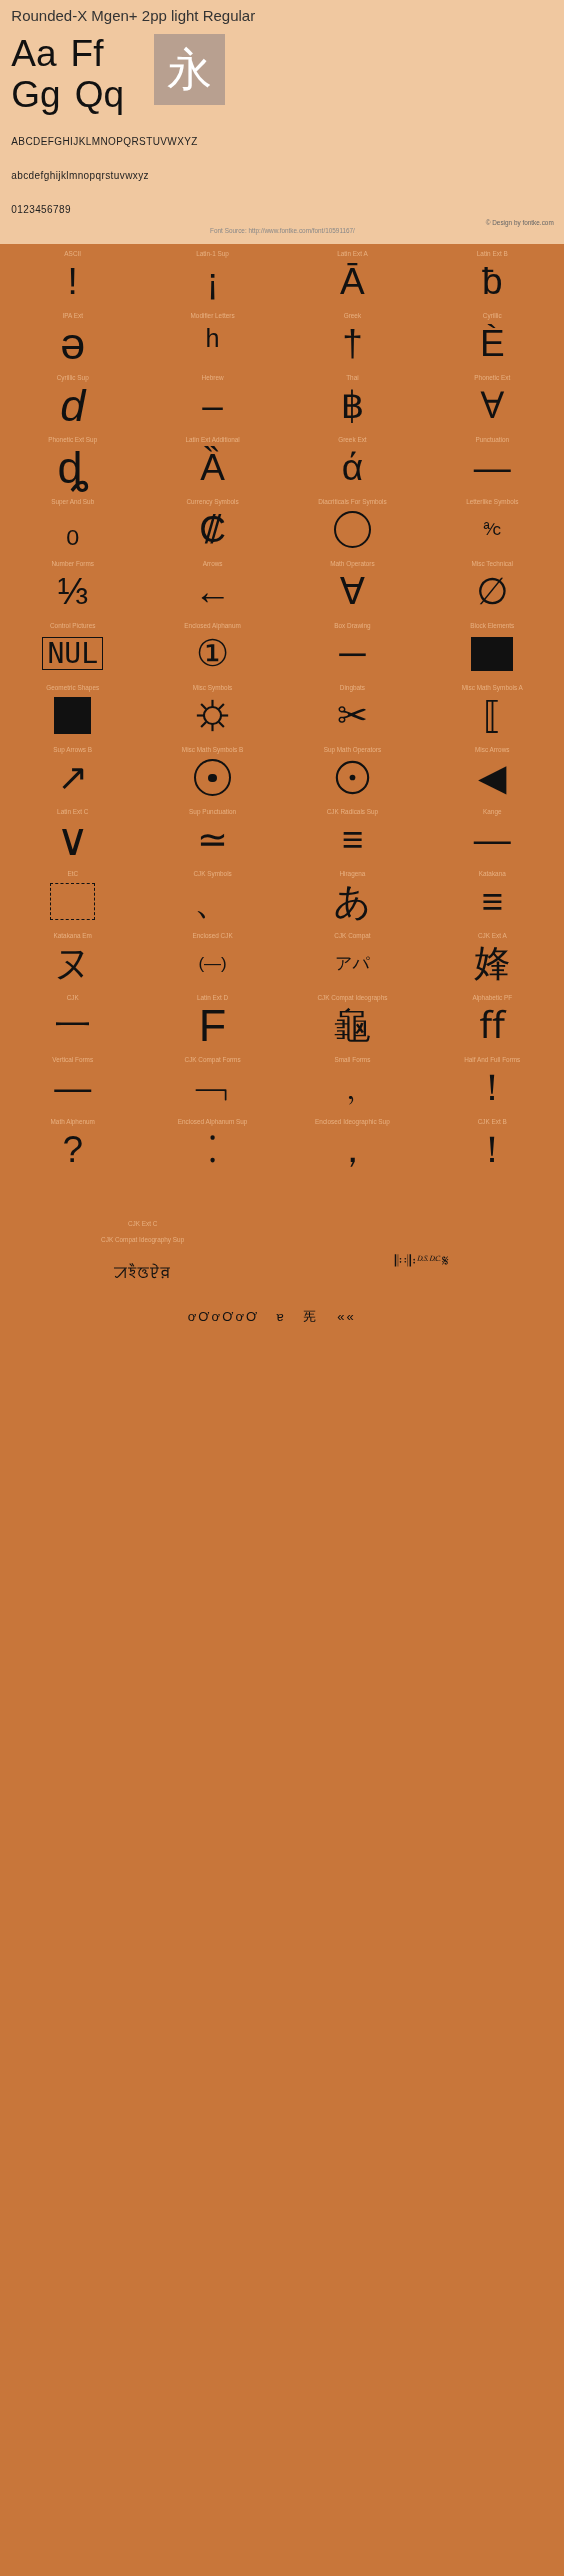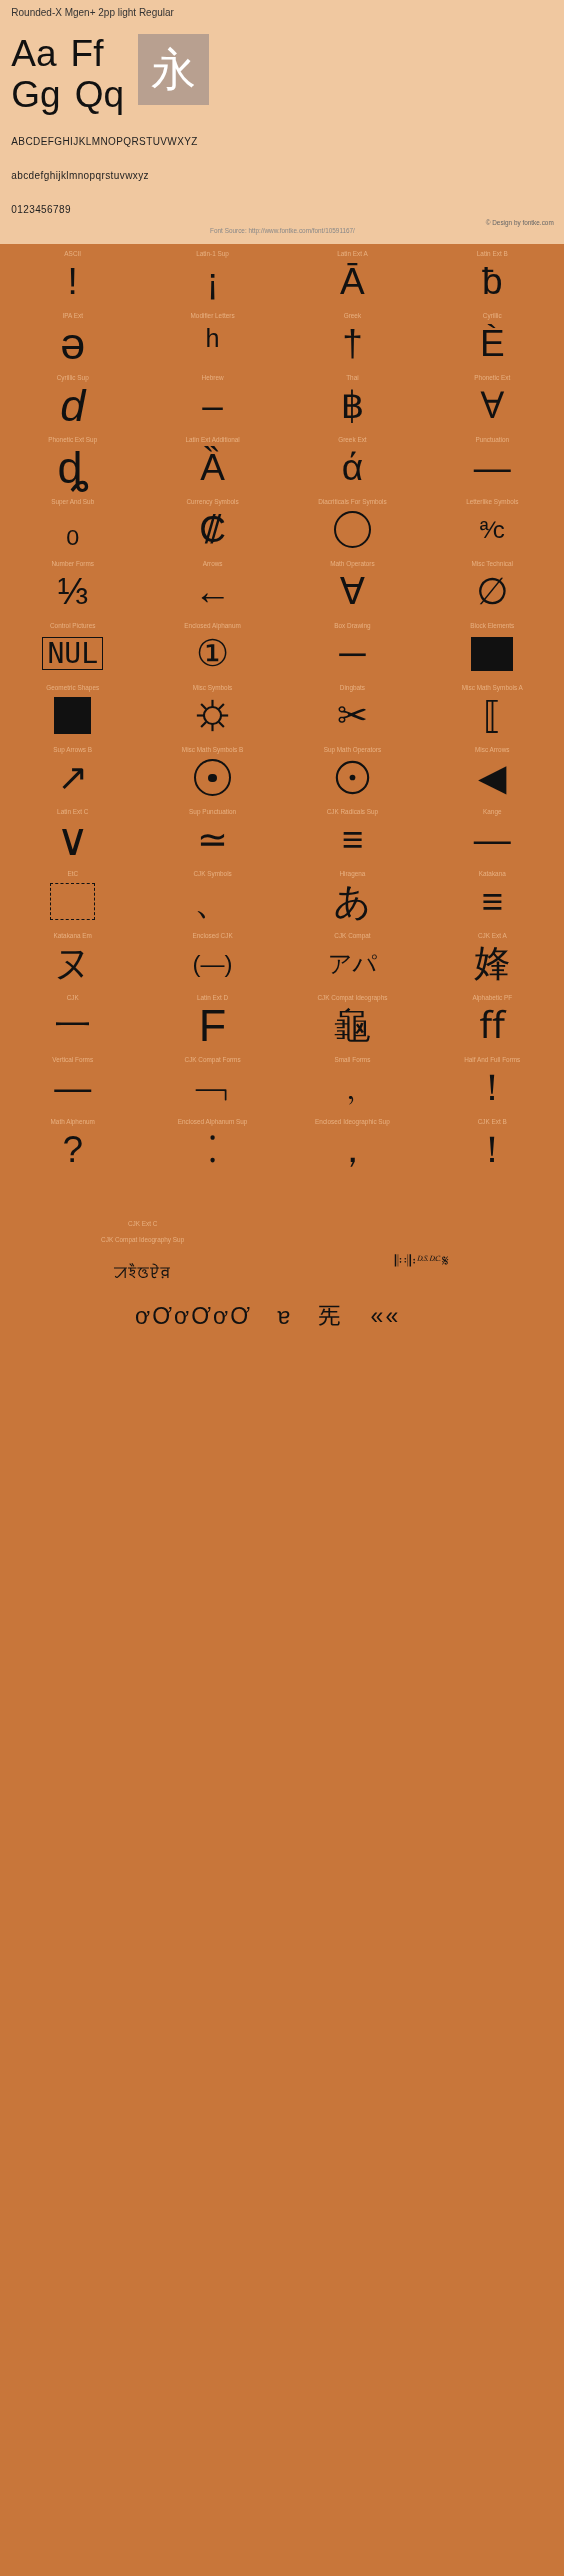--- a/index.html
+++ b/index.html
@@ -8,29 +8,29 @@
       background: #c8763a;
       font-family: Arial, sans-serif;
     }
 
     
     .header {
       background: #f0c8a0;
       padding: 7px 11.3px 10px 11.3px;
     }
     .font-title {
-      font-size: 10px;
+      font-size: 15px;
       color: #333;
-      margin-bottom: 16px;
+      margin-bottom: 10px;
       font-weight: normal;
     }
     .preview-row {
       display: flex;
       align-items: flex-start;
-      gap: 0;
+      gap: 16px;
     }
     .preview-latin {
       display: flex;
       flex-direction: column;
     }
     .preview-latin .row1 {
       display: flex;
       gap: 14px;
       font-size: 37px;
       line-height: 1.1;
@@ -116,21 +116,21 @@
       display: flex;
       align-items: center;
       justify-content: center;
       flex: 1;
       width: 100%;
     }
     .cell-glyph.small {
       font-size: 20px;
     }
     .cell-glyph.medium {
-      font-size: 24px;
+      font-size: 17px;
     }
     .cell-glyph.large {
       font-size: 37px;
     }
     .cell-glyph.xlarge {
       font-size: 45px;
     }
 
     
     .black-rect {
@@ -505,20 +505,20 @@
       </div>
     </div>
     <div class="cell" style="grid-column: 3/5; min-height:56px;">
       <div class="cell-label"></div>
       <div class="cell-glyph small" style="font-size:15.5px; letter-spacing:1.4px;">
         𝄆𝄇𝄈𝄉𝄊𝄋
       </div>
     </div>
 
     <div class="cell" style="grid-column: 1/5; min-height:56px;">
-      <div class="cell-glyph small" style="font-size:23px; letter-spacing:2.1px;">
+      <div class="cell-glyph small" style="font-size:13px; letter-spacing:2.1px;">
         ơƠơƠơƠ &nbsp; ɐ &nbsp; 𠀡𠁤 &nbsp; «« &nbsp; 𝄆𝄇
       </div>
     </div>
 
   </div>
 </div>
 
 
 </body></html>

